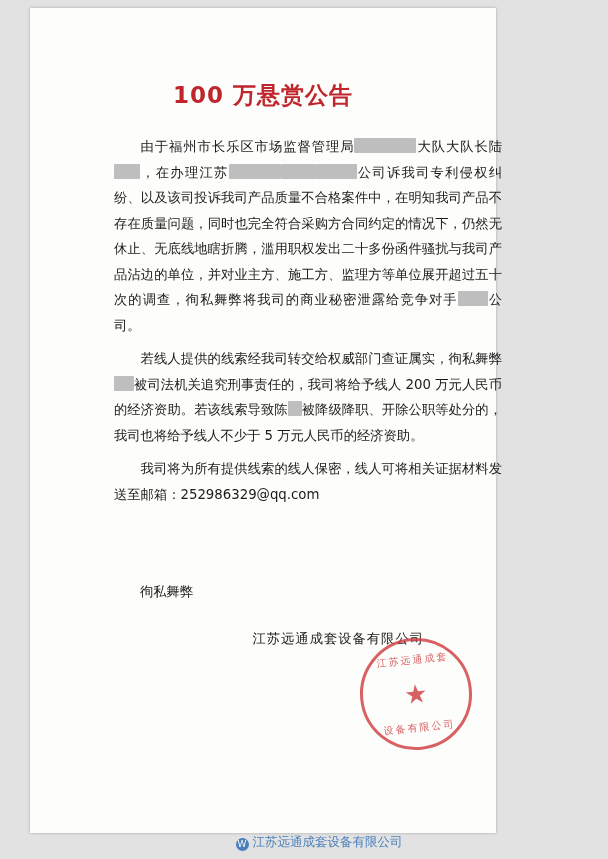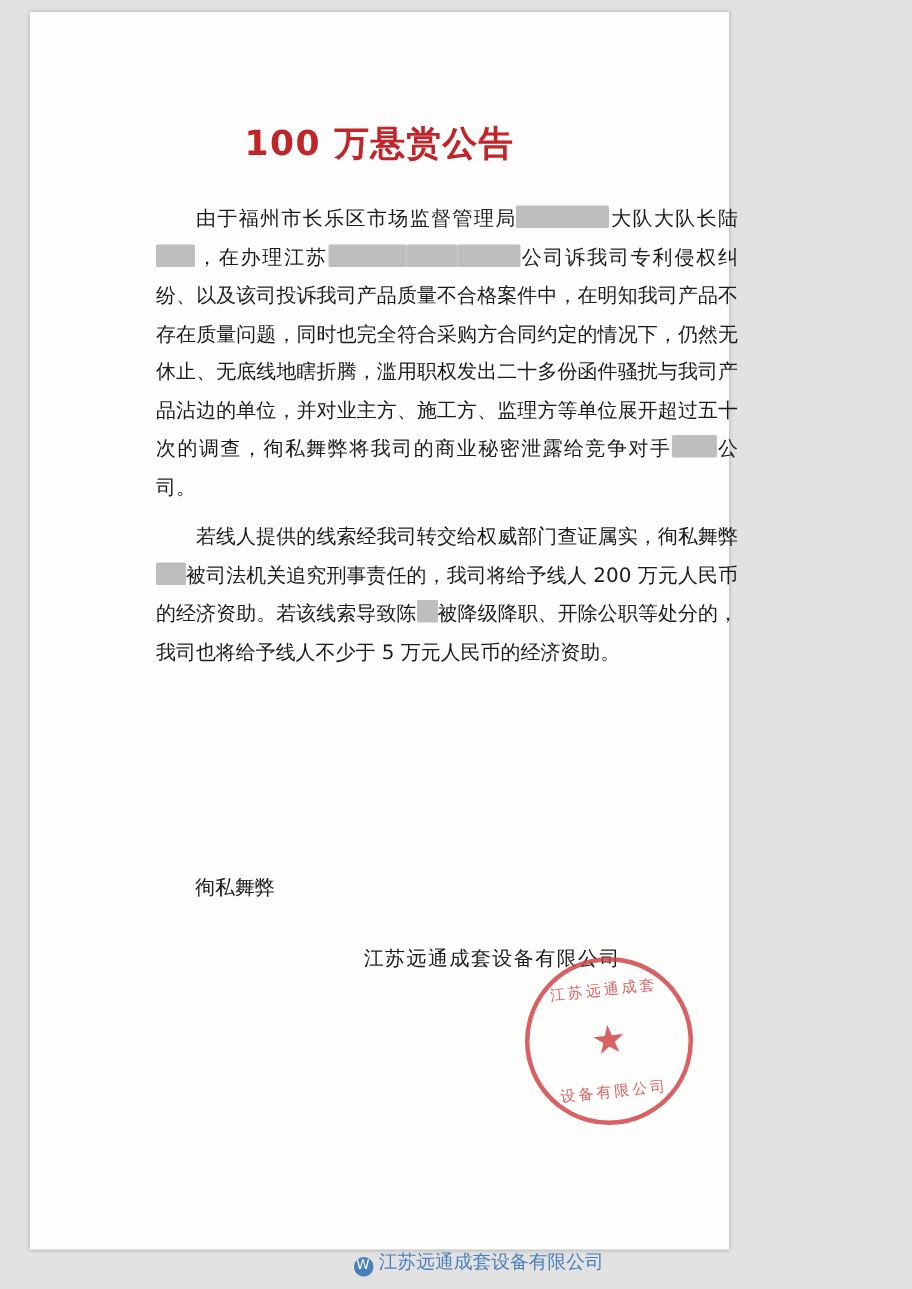--- a/index.html
+++ b/index.html
@@ -14,21 +14,21 @@
     font-family: "DejaVu Sans", sans-serif;
   }
   .page {
     position: relative;
     width: 608px;
     height: 859px;
     background: #e2e2e2;
   }
   .sheet {
     position: absolute;
-    left: 20px;
+    left: 30px;
     top: 8px;
     width: 466px;
     height: 825px;
     background: #fdfdfb;
     box-shadow: 0 0 3px rgba(0,0,0,0.25);
   }
   .doc-title {
     position: absolute;
     left: 0;
     top: 72px;
@@ -182,20 +182,23 @@
 
       <p class="para">
         <span>由于福州市长乐区市场监督管理局</span><span class="redact r5"></span><span>大队大队长陆</span><span class="redact r2"></span><span>，在办理江苏</span><span class="redact r1"></span><span class="redact r4"></span><span class="redact r6"></span><span>公司诉我司专利侵权纠纷、以及该司投诉我司产品质量不合格案件中，在明知我司产品不存在质量问题，同时也完全符合采购方合同约定的情况下，仍然无休止、无底线地瞎折腾，滥用职权发出二十多份函件骚扰与我司产品沾边的单位，并对业主方、施工方、监理方等单位展开超过五十次的调查，徇私舞弊将我司的商业秘密泄露给竞争对手</span><span class="redact r8"></span><span>公司。</span>
       </p>
 
 
       <p class="para gap-para">
         <span>若线人提供的线索经我司转交给权威部门查证属实，徇私舞弊</span><span class="redact r3"></span><span>被司法机关追究刑事责任的，我司将给予线人 200 万元人民币的经济资助。若该线索导致陈</span><span class="redact r7"></span><span>被降级降职、开除公职等处分的，我司也将给予线人不少于 5 万元人民币的经济资助。</span>
       </p>
 
+      <p class="para gap-para">
+        <span>我司将为所有提供线索的线人保密，线人可将相关证据材料发送至邮箱：</span><span class="mono-mail">252986329@qq.com</span>
+      </p>
 
     </div>
 
     <div class="closing">徇私舞弊</div>
 
     <div class="signature">江苏远通成套设备有限公司</div>
 
 
     <div class="seal">
       <div class="seal-top">江苏远通成套</div>

